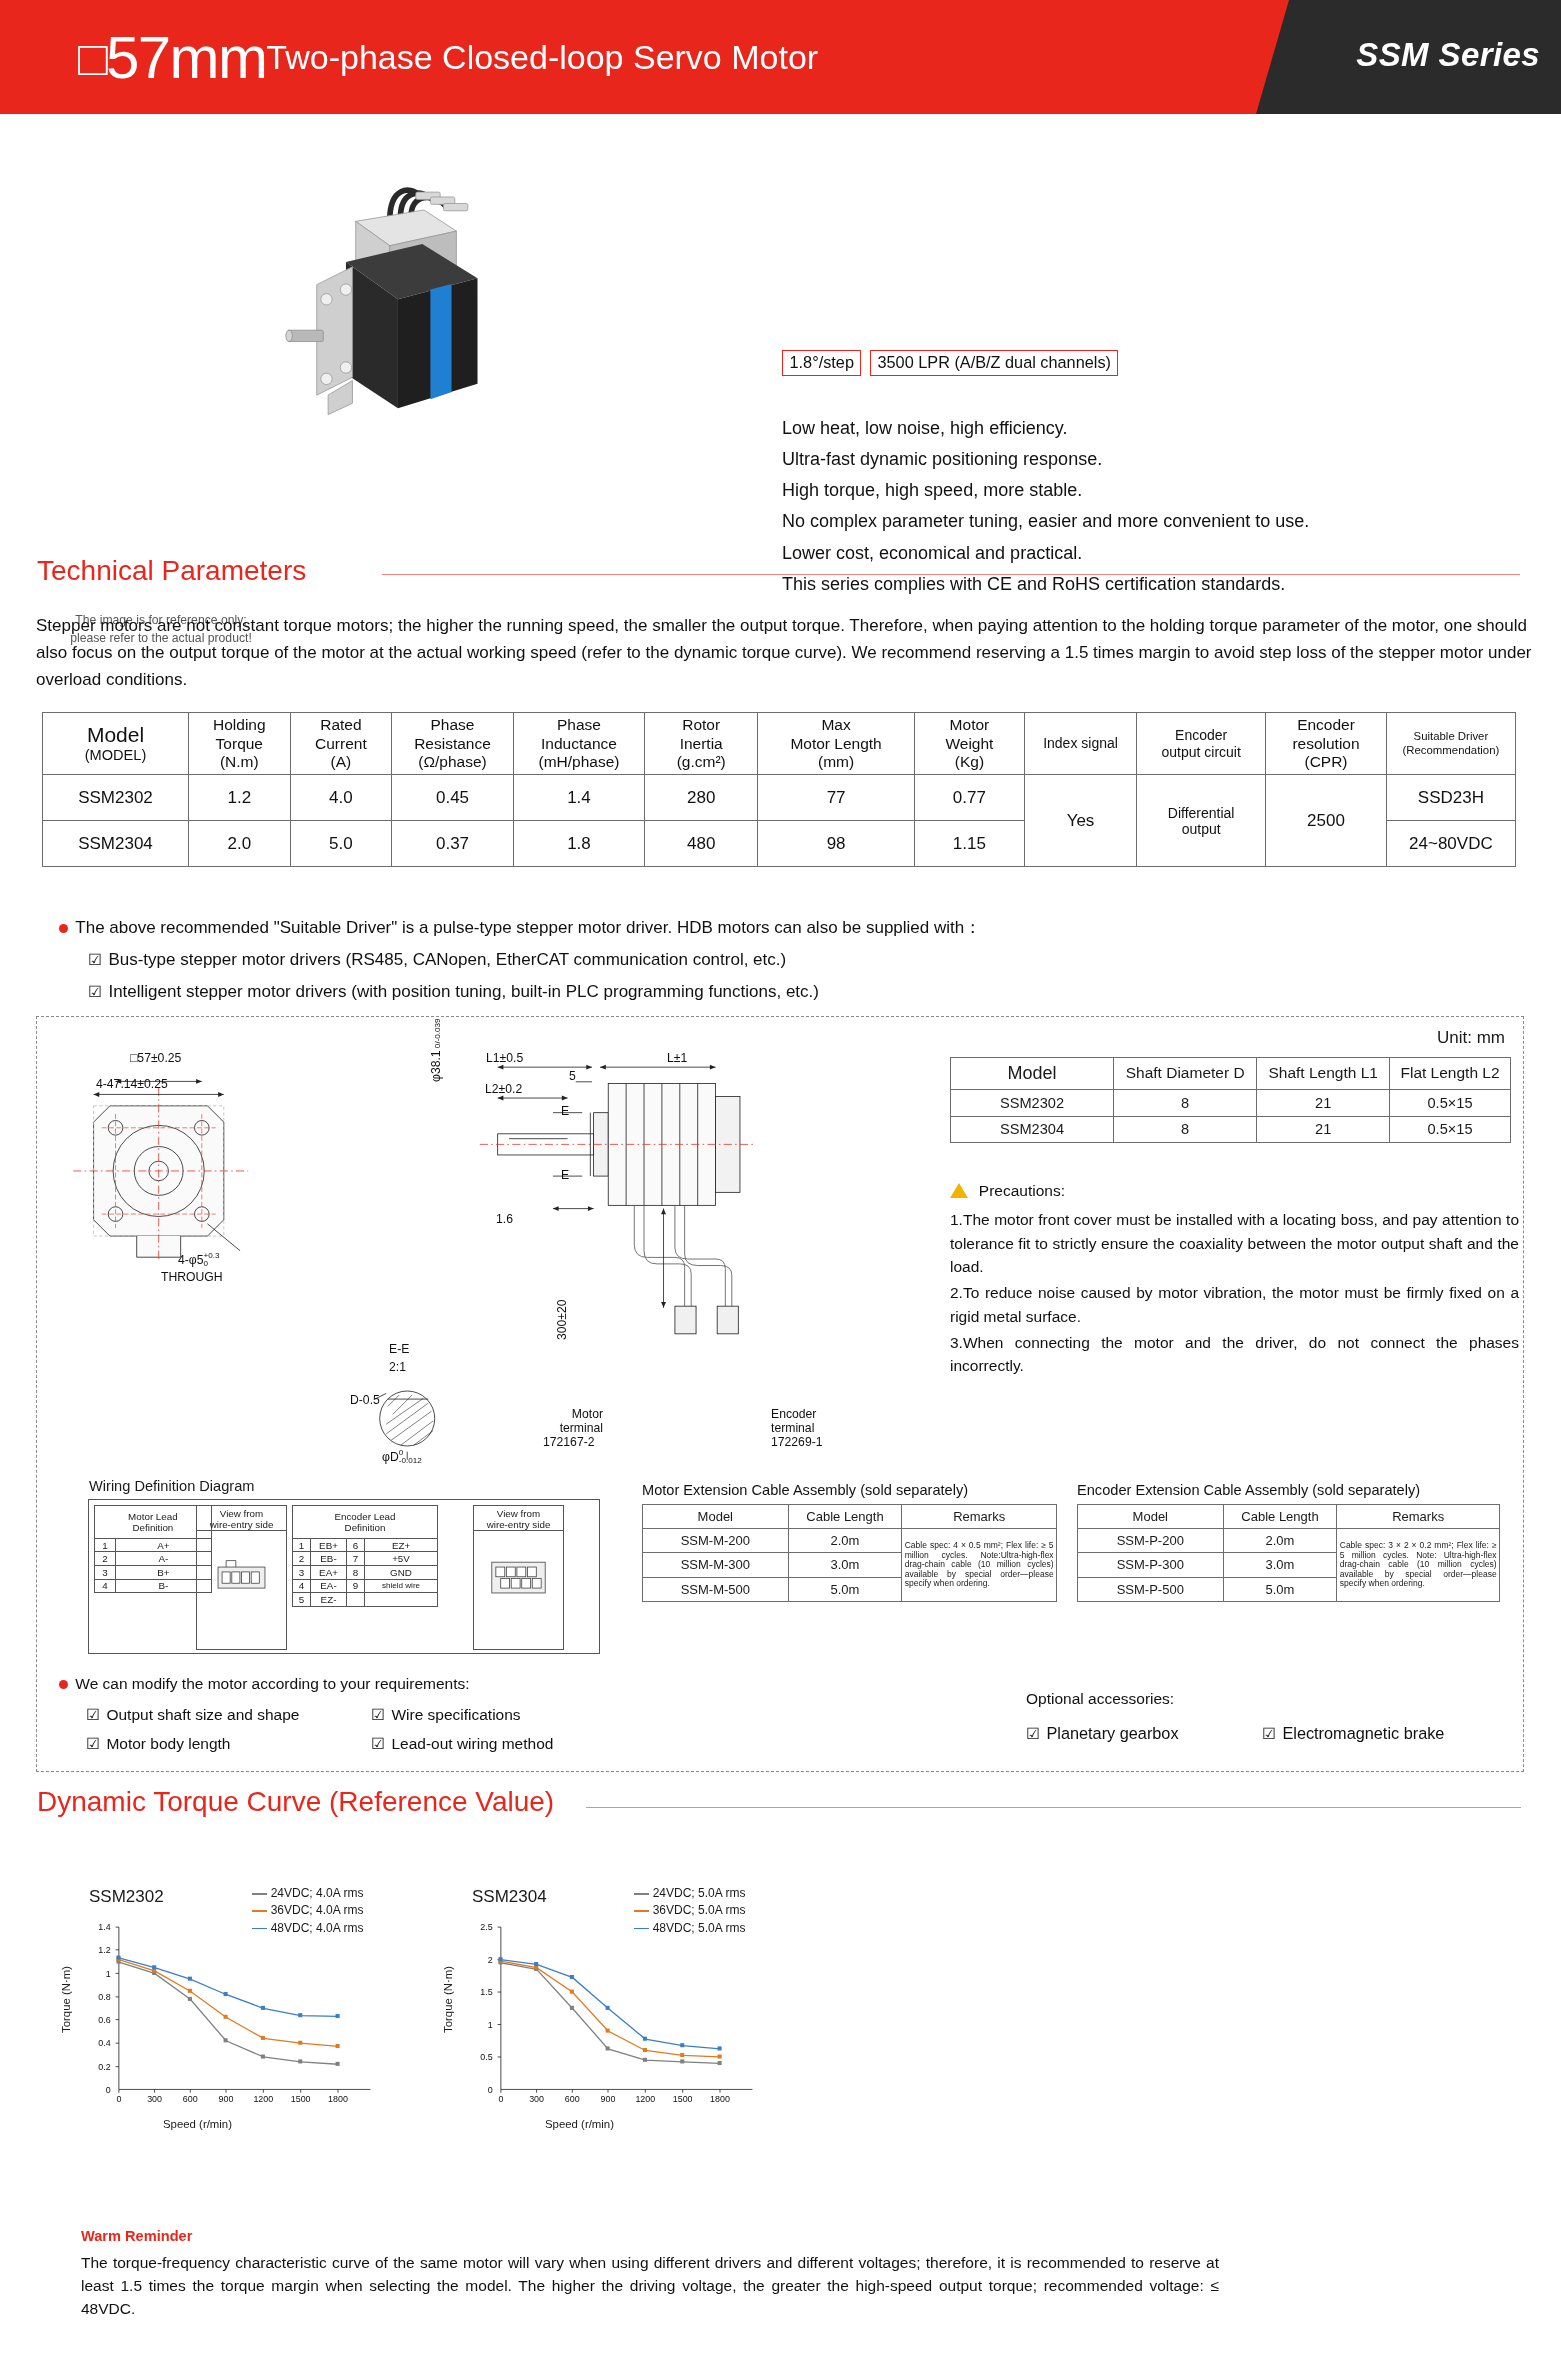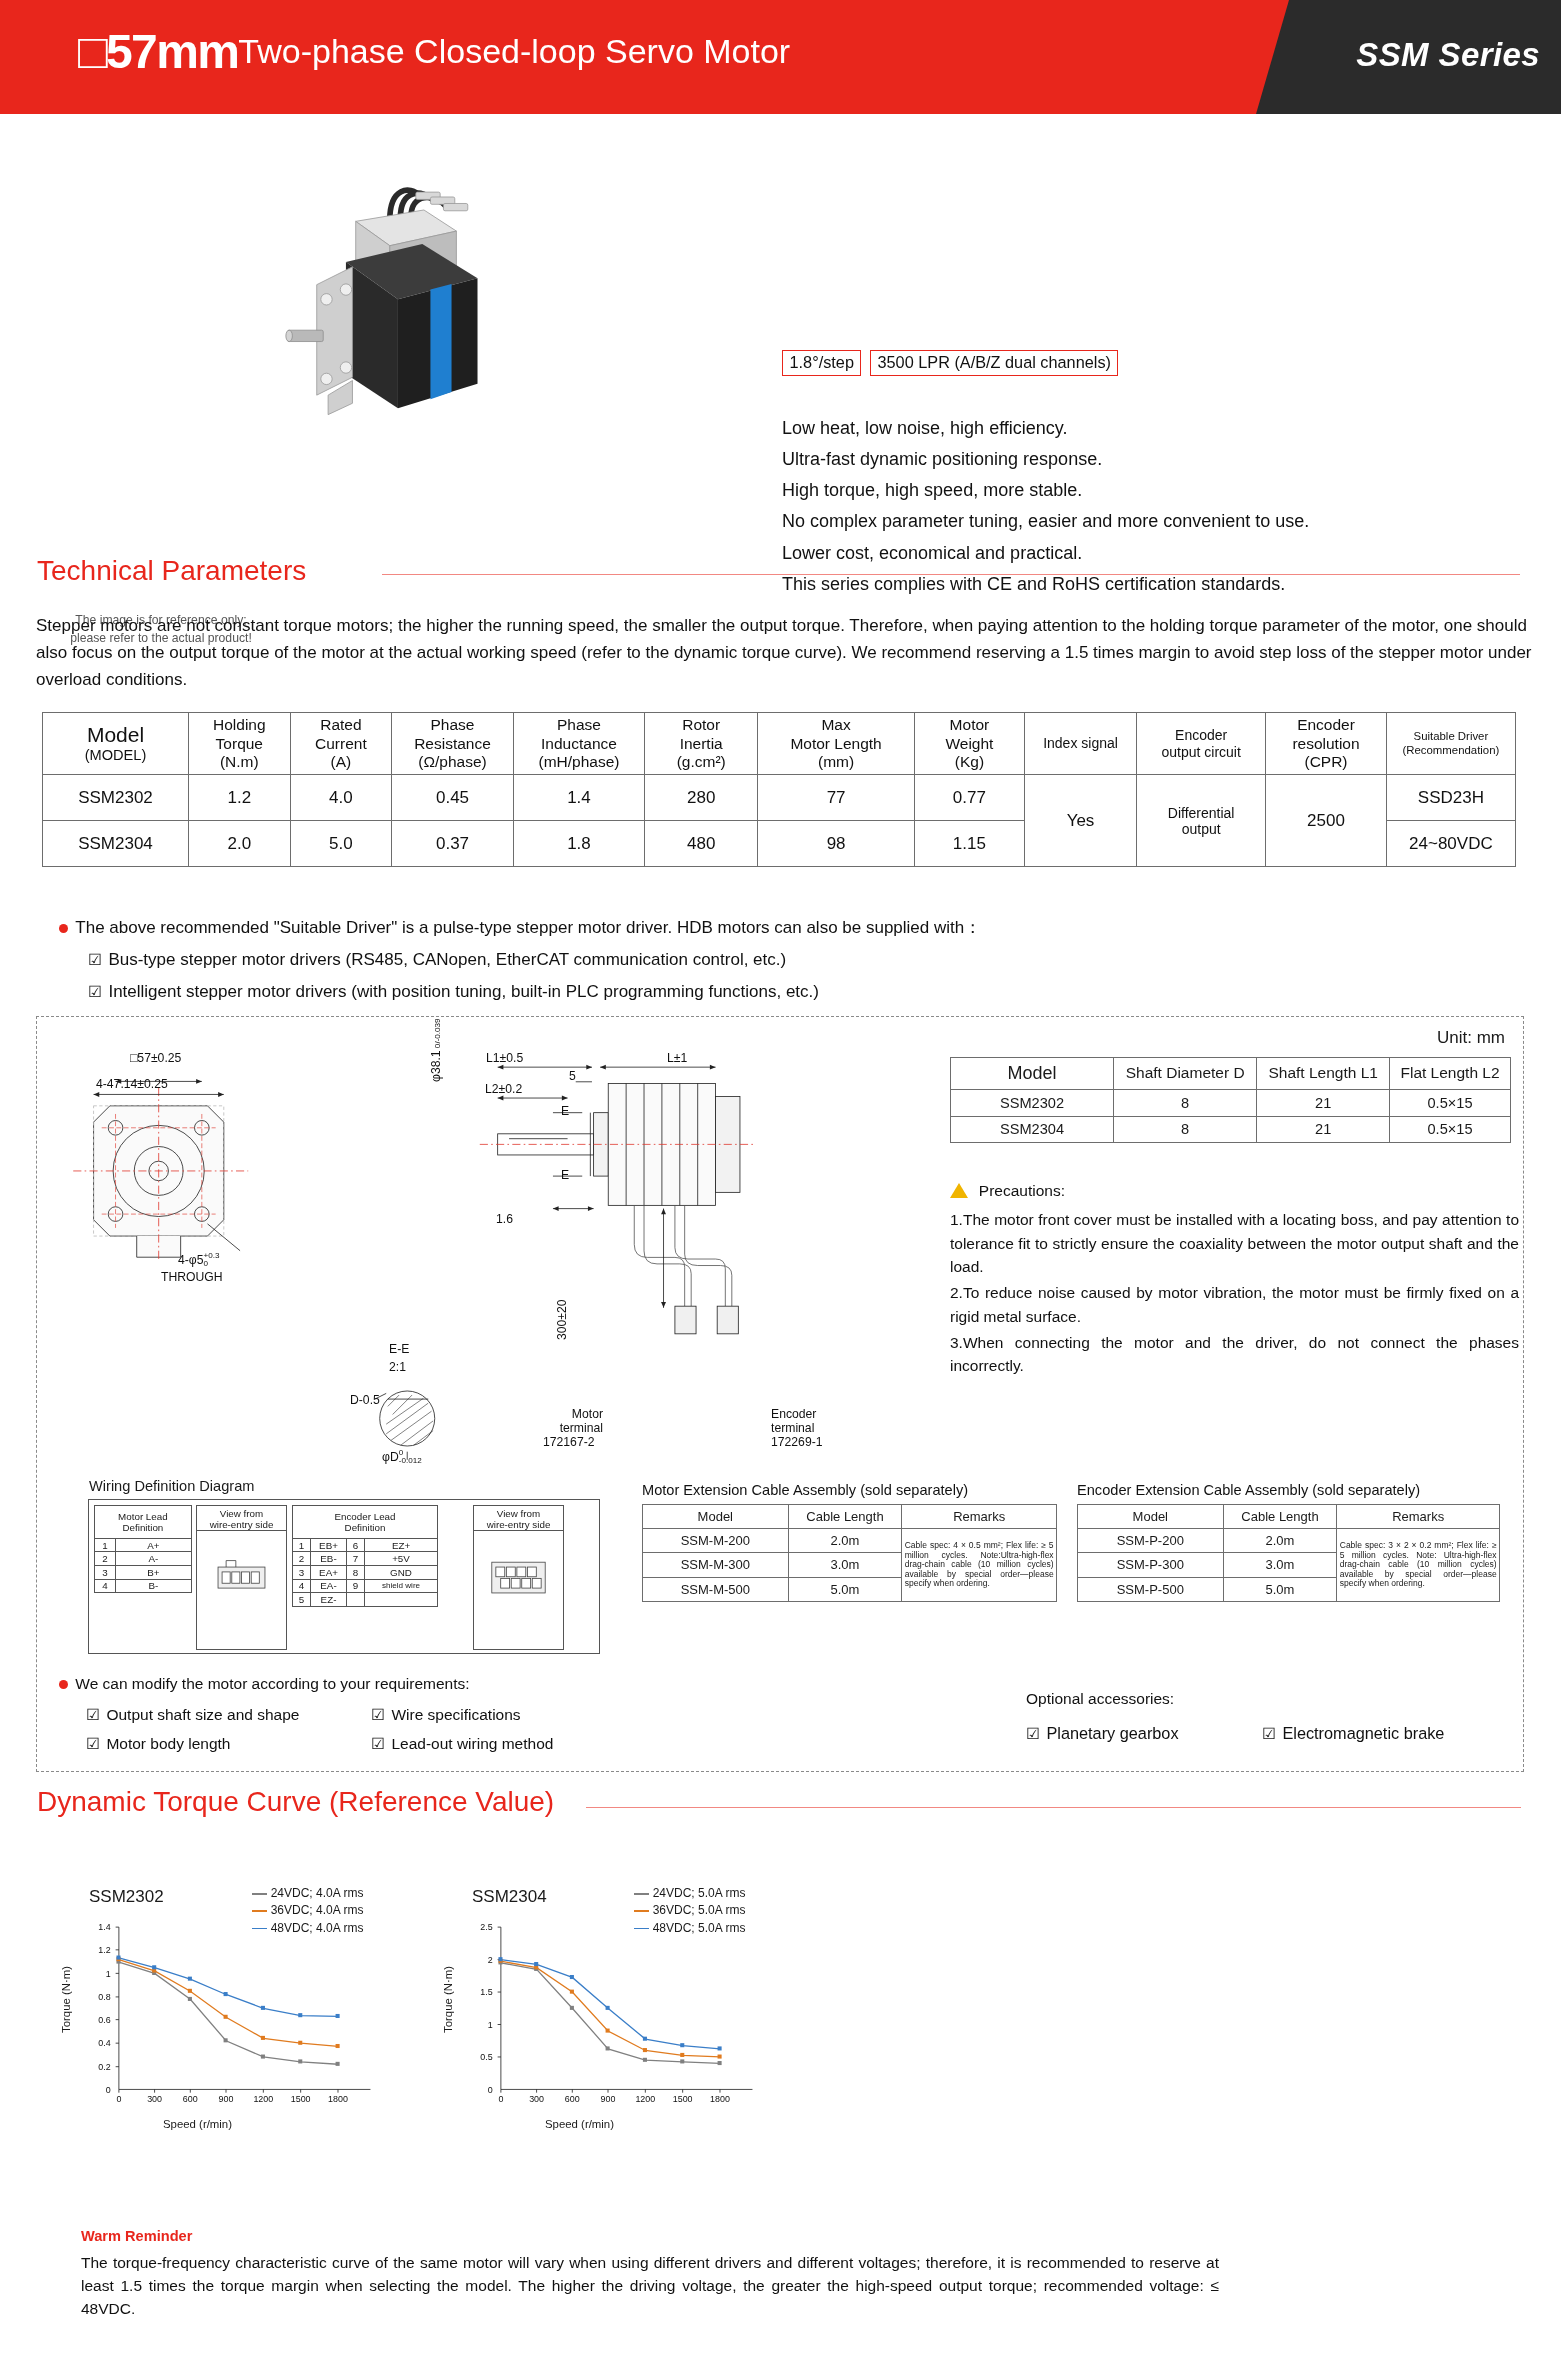--- a/index.html
+++ b/index.html
@@ -20,21 +20,21 @@
   .header .black-band {
     position:absolute; right:0; top:0; width:305px; height:114px;
     background:#2b2b2b;
     clip-path: polygon(33px 0, 100% 0, 100% 100%, 0 100%);
   }
   .header .title {
     position:absolute; left:78px; top:23px;
     color:#fff; white-space:nowrap;
   }
   .header .sq { font-size:49px; font-weight:400; vertical-align:middle; letter-spacing:-1.6px;}
-  .header .size { font-size:48px; font-weight:700; letter-spacing:-1.6px; vertical-align:middle;}
+  .header .size { font-size:60px; font-weight:400; letter-spacing:-1.6px; vertical-align:middle;}
   .header .sub { font-size:34px; font-weight:400; vertical-align:middle; }
   .header .series {
     position:absolute; right:21px; top:36px;
     color:#fff; font-size:33px; font-weight:700; font-style:italic; letter-spacing:0.4px;
   }
 
   
   .top { position:relative; height:398px; }
   .motor-img {
     position:absolute; left:268px; top:57px; width:268px; height:268px;
@@ -476,21 +476,21 @@
       <span class="warn-tri"></span>
       <span style="margin-left:6.5px;">Precautions:</span>
     </div>
     <div style="margin-bottom:3.3px; text-align:justify;">1.The motor front cover must be installed with a locating boss, and pay attention to tolerance fit to strictly ensure the coaxiality between the motor output shaft and the load.</div>
     <div style="margin-bottom:3.3px; text-align:justify;">2.To reduce noise caused by motor vibration, the motor must be firmly fixed on a rigid metal surface.</div>
     <div style="text-align:justify;">3.When connecting the motor and the driver, do not connect the phases incorrectly.</div>
   </div>
 
   <div style="position:absolute; left:89px; top:1478px; font-size:14.6px;">Wiring Definition Diagram</div>
   <div class="wire-box">
-    <table class="wtable" style="position:absolute; left:4.9px; top:4.9px; width:98px;">
+    <table class="wtable" style="position:absolute; left:4.9px; top:4.9px; width:118px;">
       <tbody>
           <tr>
             <td colspan="2" style="height:33px; white-space:pre-line;">Motor Lead
 Definition</td>
           </tr>
       <tr>
             <td style="width:21px;">1</td>
             <td>A+</td>
           </tr>
       <tr>

